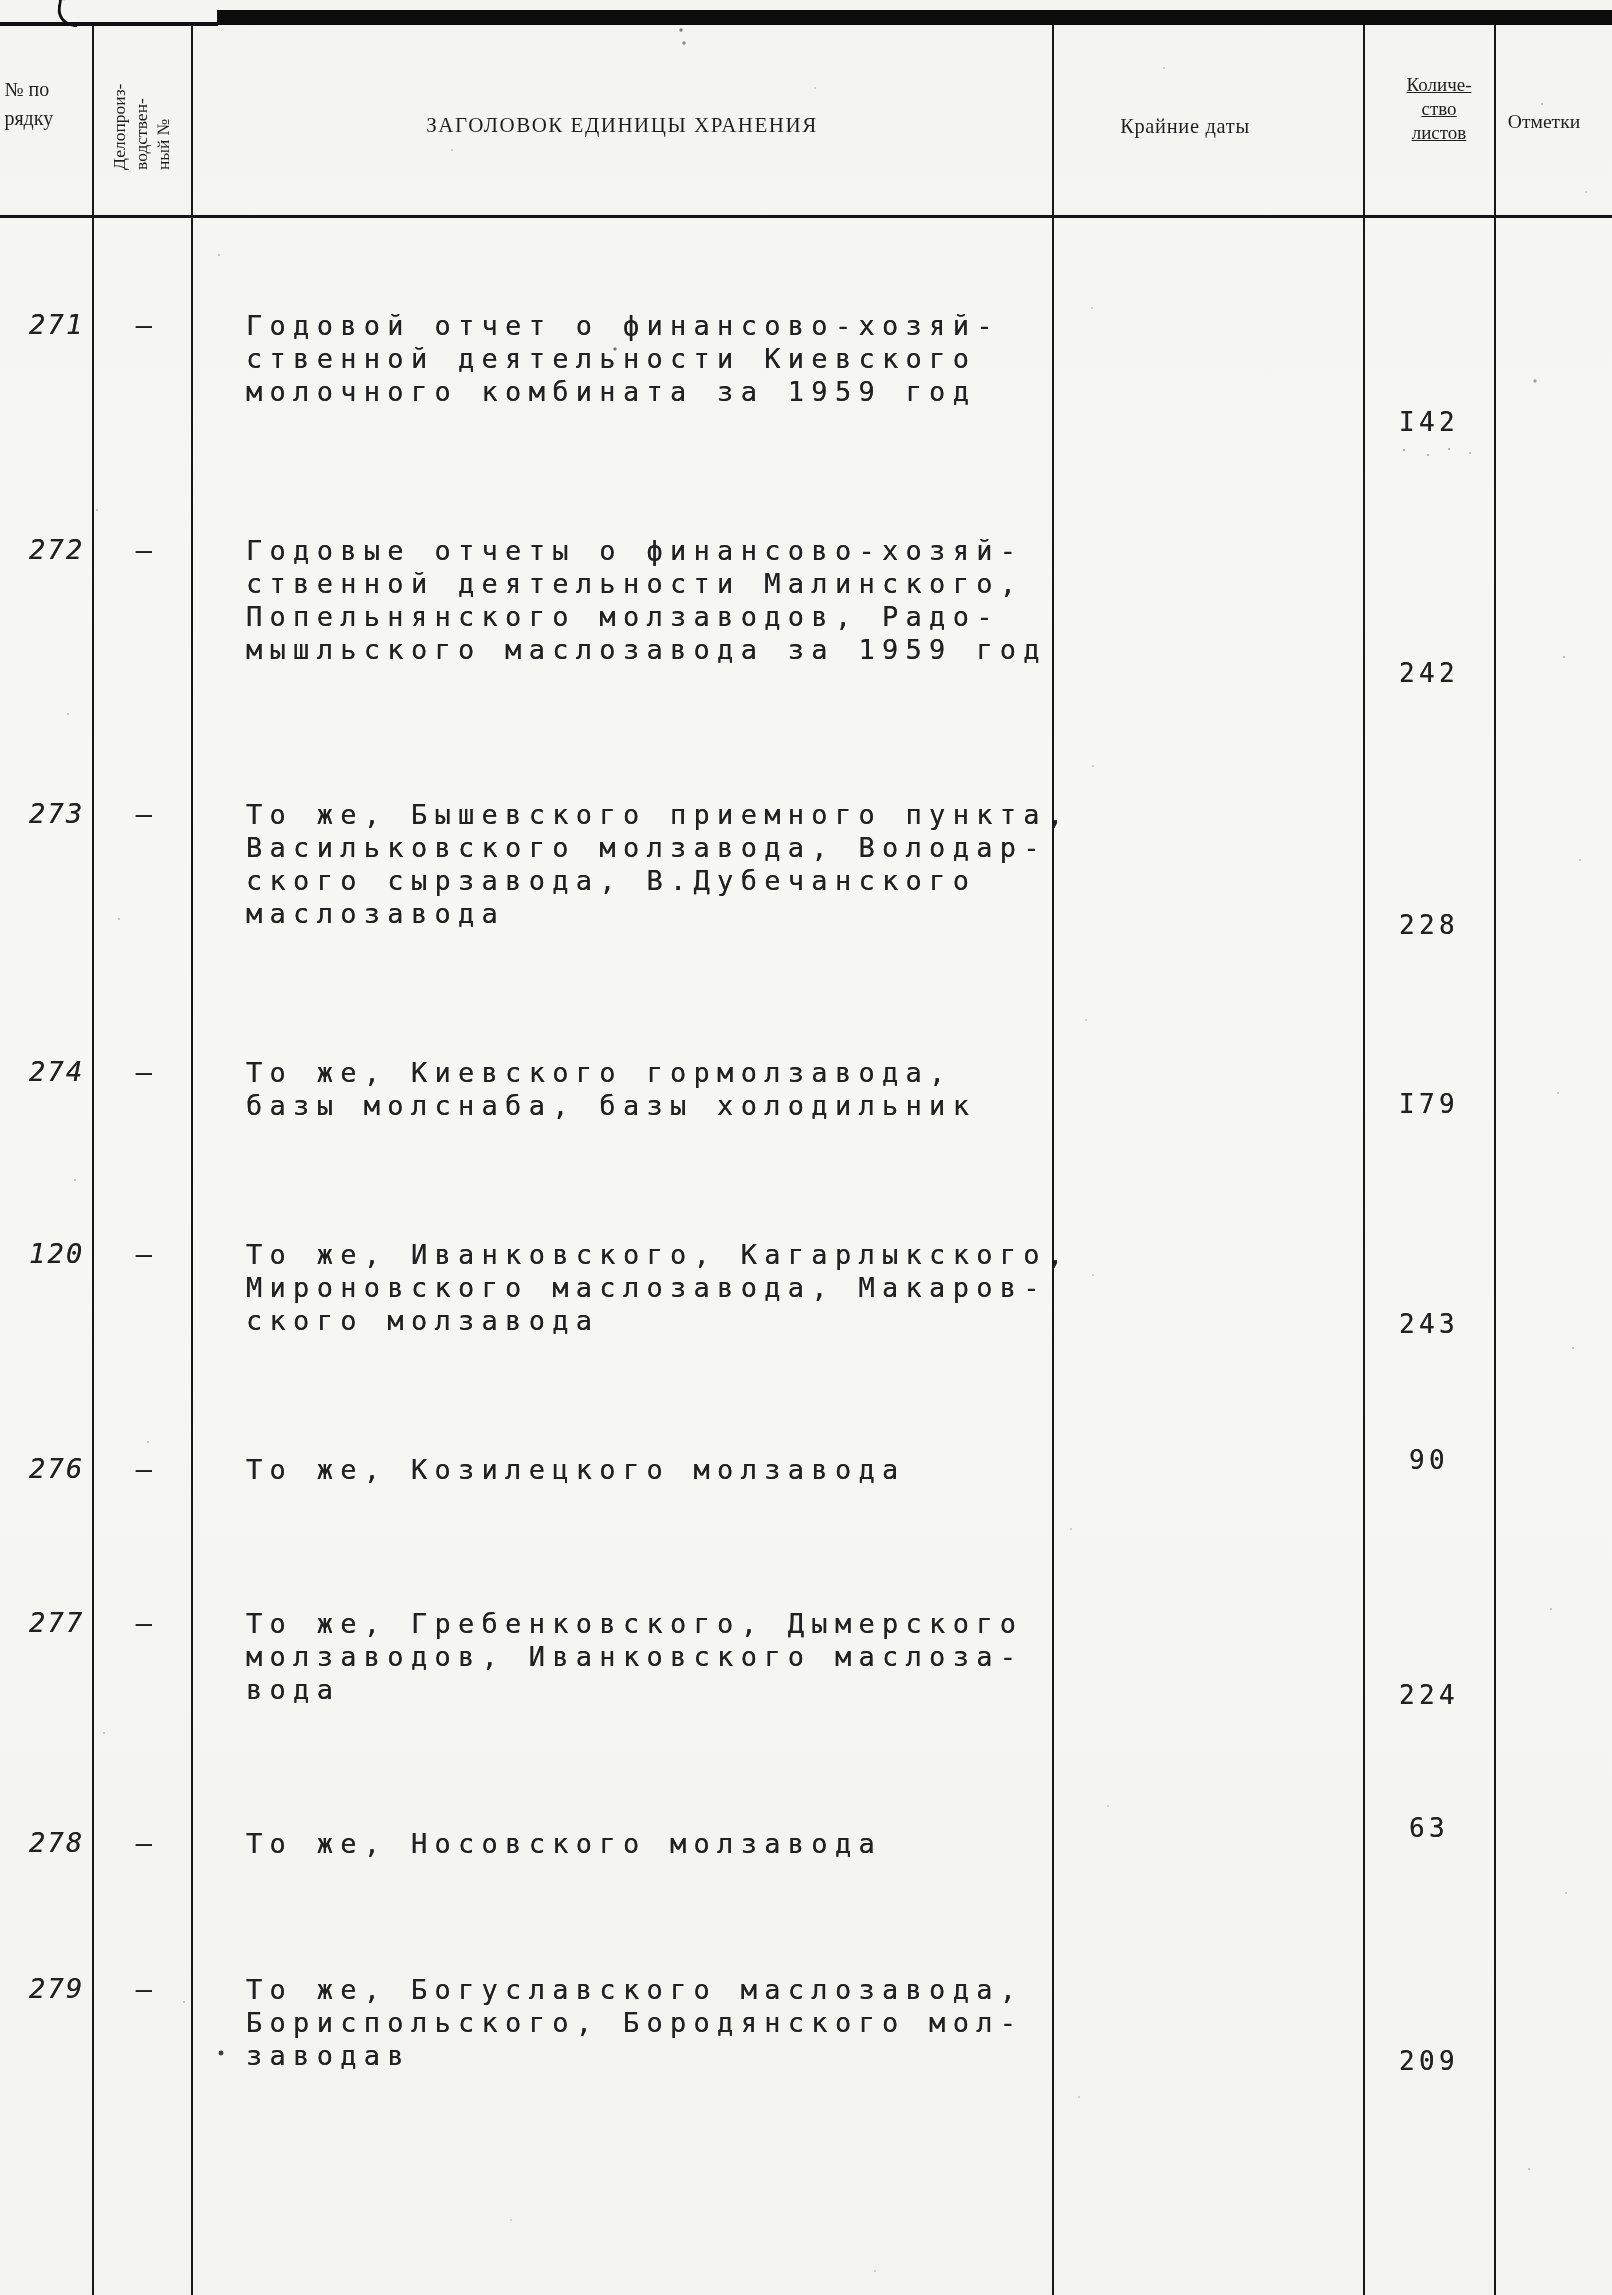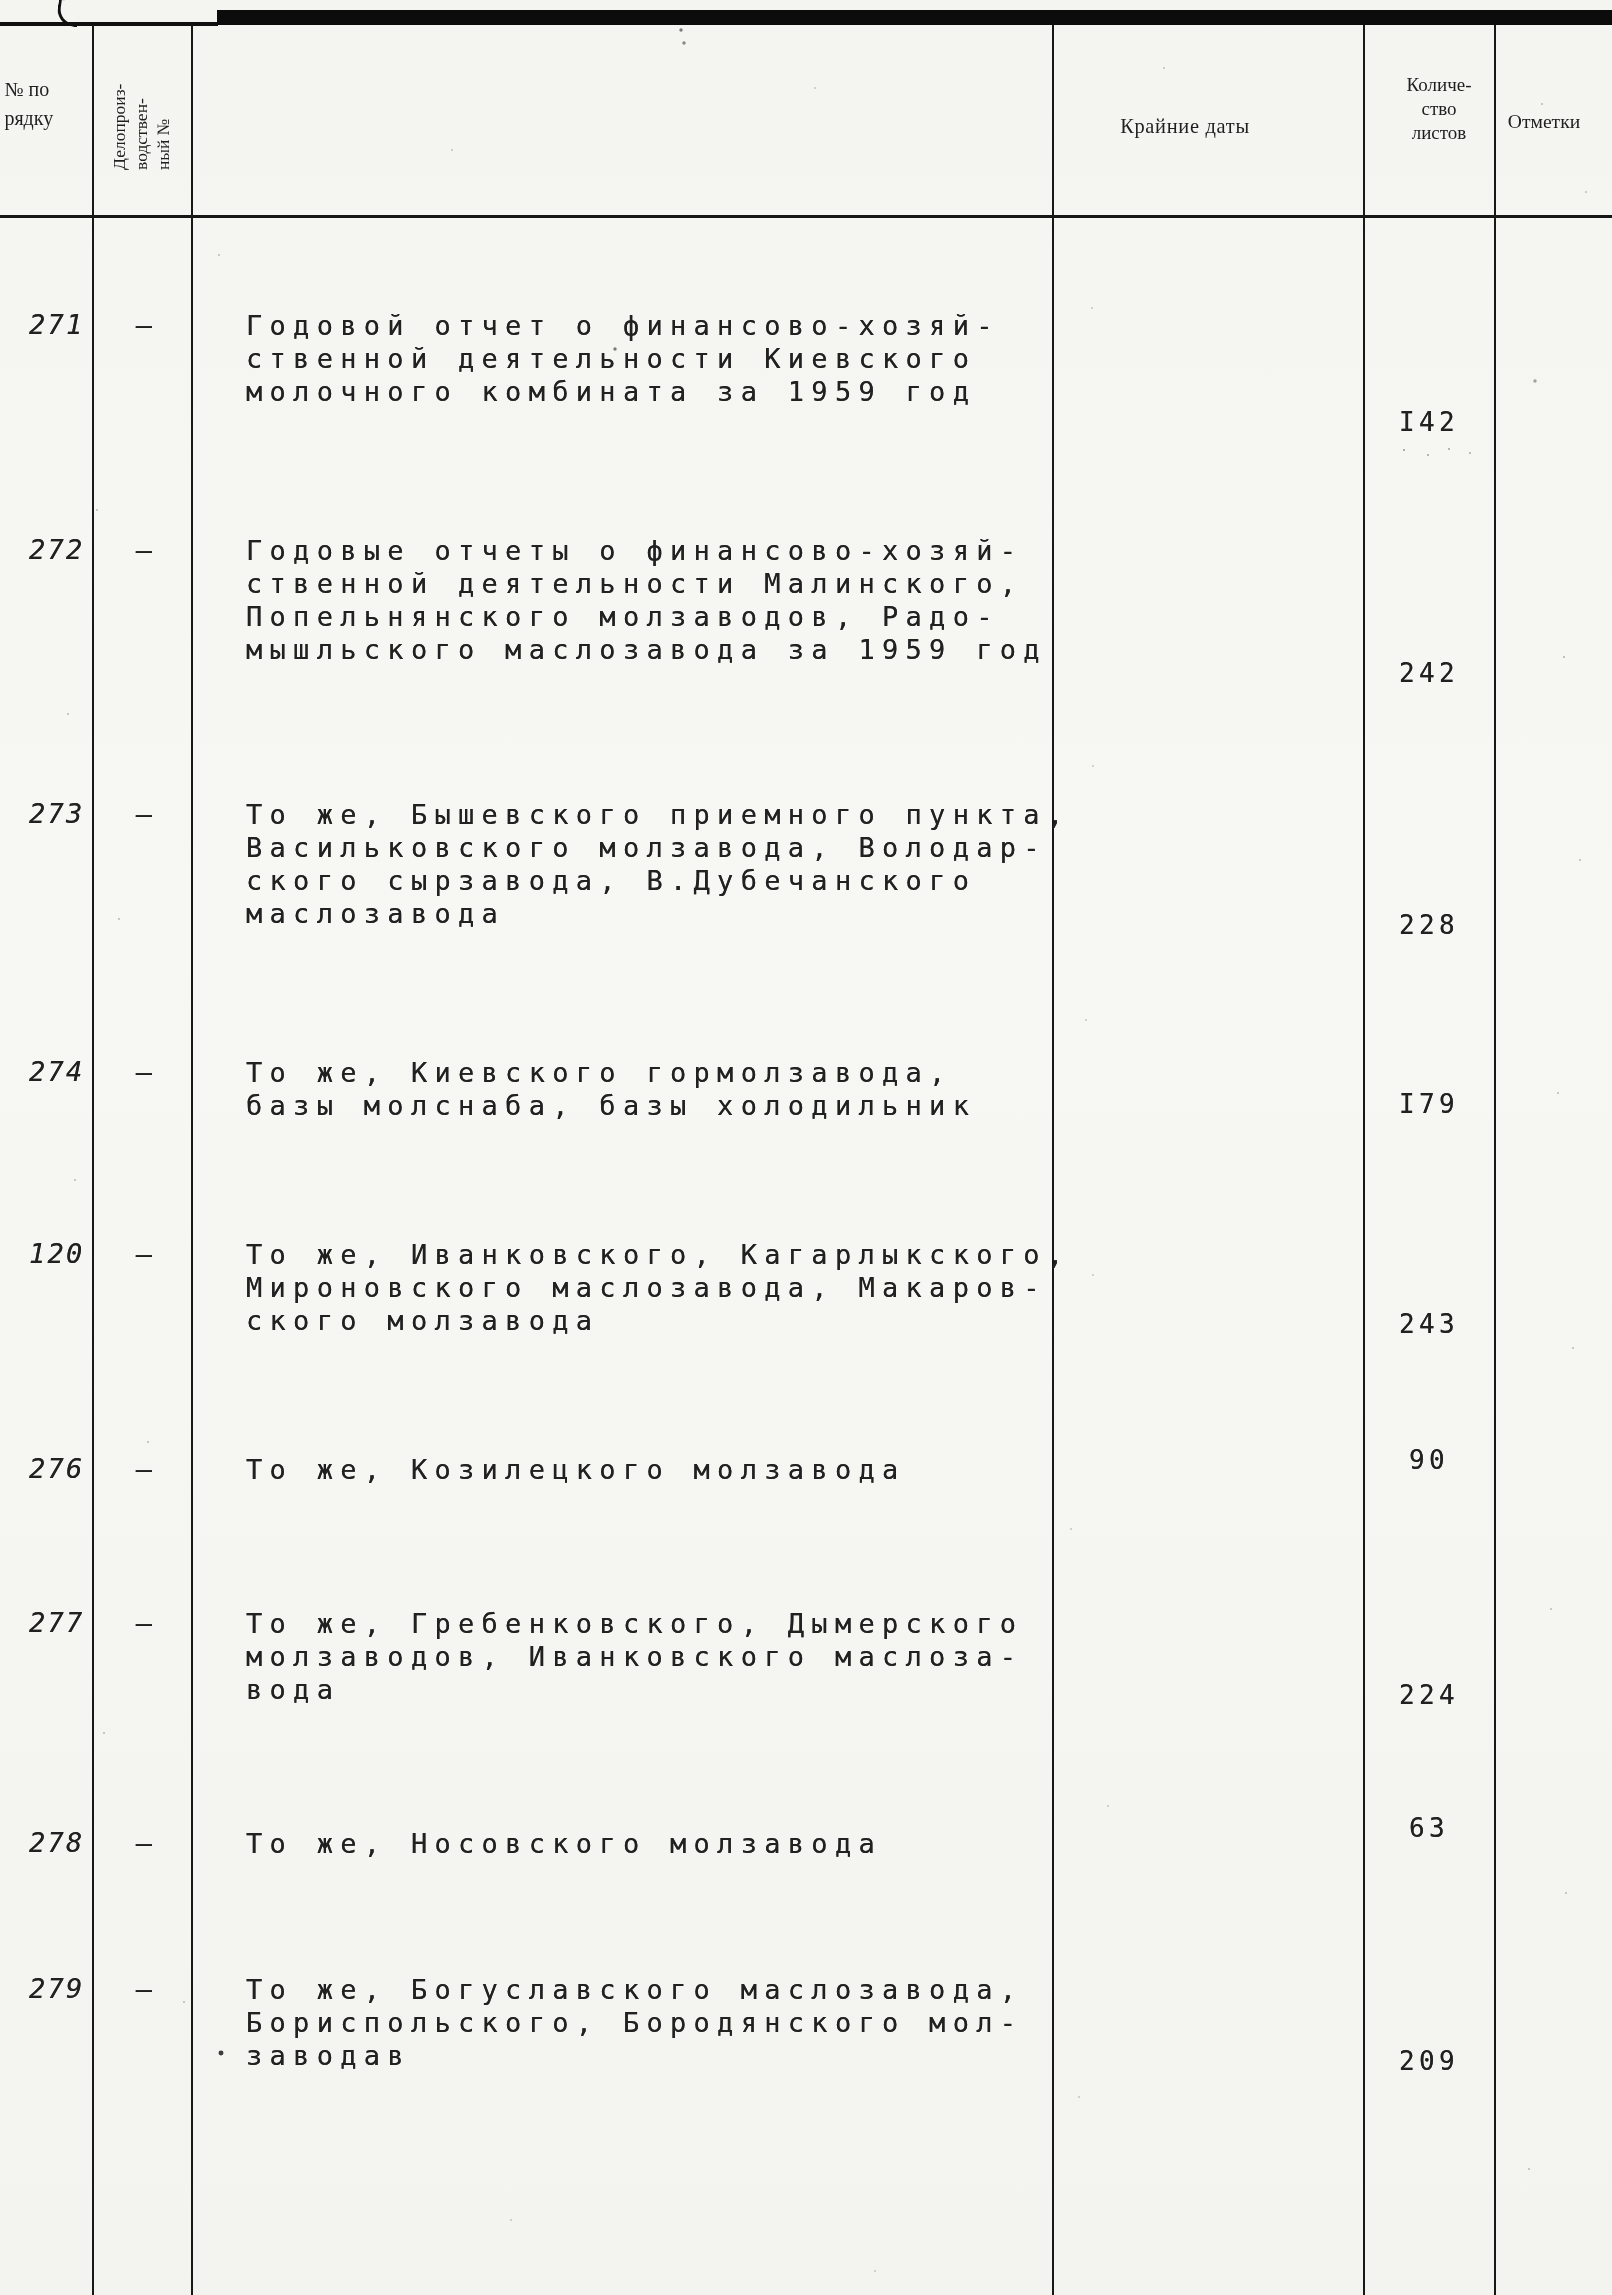--- a/index.html
+++ b/index.html
@@ -19,21 +19,21 @@
   .squiggle{position:absolute;left:57px;top:0.7px;width:19px;height:22px;
     border-left:3.6px solid #101010;border-bottom:3.6px solid #101010;
     border-radius:0 0 0 17.5px;transform:rotate(8deg);}
   
   .hcell{position:absolute;color:#1f1f1f;}
   .h-col1{left:4.4px;top:75px;width:86px;font-size:20px;line-height:29px;white-space:pre-line;}
   .h-col2-wrap{left:92px;top:25px;width:98px;height:191px;display:flex;align-items:center;justify-content:center;}
   .h-col2{transform:rotate(-90deg);font-size:17.5px;line-height:22px;white-space:pre-line;text-align:left;width:175px;}
   .h-col3{left:191px;top:113px;width:862px;text-align:center;font-size:21px;letter-spacing:1.5px;}
   .h-col4{left:1052px;top:115px;width:266px;text-align:center;font-size:20.4px;letter-spacing:0.7px;}
-  .h-col5{left:1363px;top:73px;width:152px;text-align:center;font-size:19px;line-height:24px;white-space:pre-line;}
+  .h-col5{left:1363px;top:73px;width:152px;text-align:center;font-size:19px;line-height:24px;white-space:pre-line;text-decoration:underline;}
   .h-col6{left:1494px;top:111px;width:100px;text-align:center;font-size:19.6px;}
   
   .row{position:absolute;left:0;width:1612px;}
   .tw{
     font-family:"DejaVu Sans Mono","Liberation Mono",monospace;
     color:#212121;
     text-shadow:0 0 0.6px rgba(10,10,10,0.7);
   }
   .row .num{position:absolute;left:20.4px;top:0;width:64px;text-align:right;font-size:27px;letter-spacing:2.2px;font-style:italic;}
   .row .dash{position:absolute;left:122px;top:0;width:44px;text-align:center;font-size:27px;}
@@ -79,20 +79,21 @@
   <div class="vline" style="left:1494px;"></div>
   <div class="noise"></div>
 
   <div class="hcell h-col1">№ по
 рядку</div>
   <div class="hcell h-col2-wrap">
     <div class="h-col2">Делопроиз-
 водствен-
 ный №</div>
   </div>
+  <div class="hcell h-col3">ЗАГОЛОВОК ЕДИНИЦЫ ХРАНЕНИЯ</div>
   <div class="hcell h-col4">Крайние даты</div>
   <div class="hcell h-col5">Количе-
 ство
 листов</div>
   <div class="hcell h-col6">Отметки</div>
 
   <div class="row" style="top:309px;">
     <div class="num tw">271</div>
     <div class="dash tw">–</div>
     <div class="title tw">Годовой отчет о финансово-хозяй-

